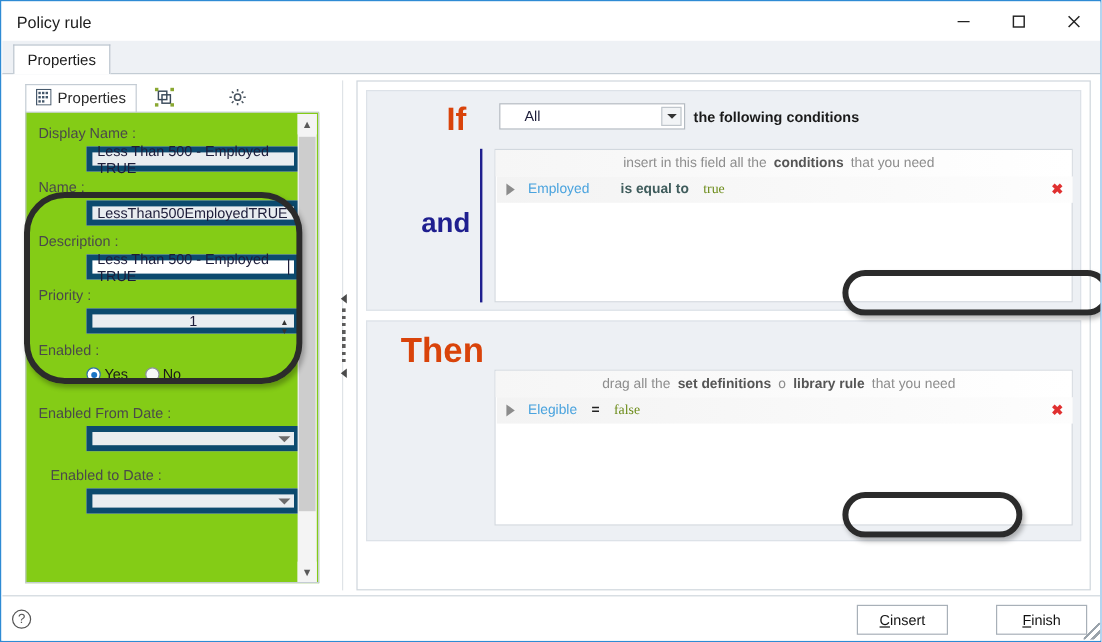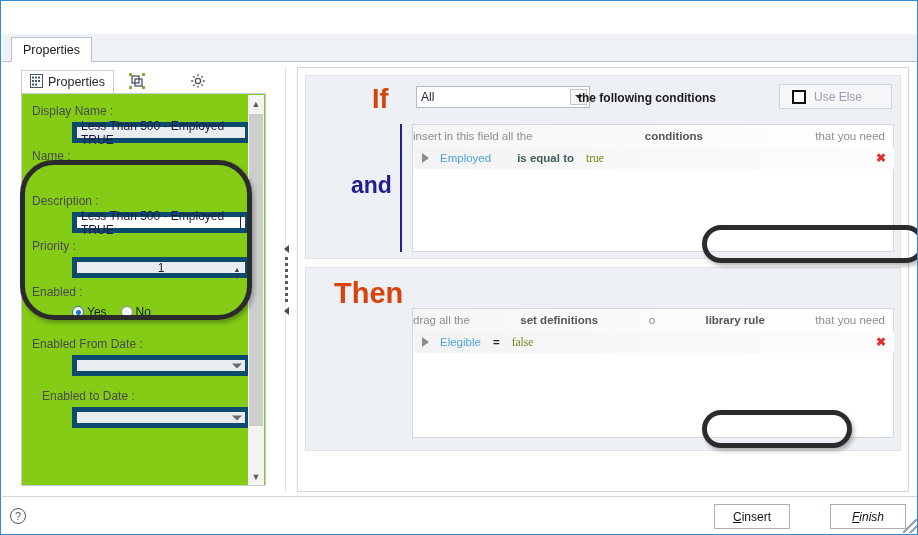--- a/index.html
+++ b/index.html
@@ -229,25 +229,25 @@
     position: absolute;
     font-weight: bold;
     font-family: "Liberation Sans", sans-serif;
   }
   #if-word { left: 66px; top: 8px; font-size: 27px; color: #d9430a; }
   #and-word { left: 45px; top: 96px; font-size: 23px; color: #1f1f8f; }
   #then-word { left: 28px; top: 9px; font-size: 29px; color: #d9430a; }
 
   #mode-combo {
     position: absolute; left: 110px; top: 10px;
-    width: 174px; height: 22px;
+    width: 155px; height: 22px;
     background: #ffffff;
     border: 1px solid #b3bac1;
     font-size: 12px; color: #1d1d3a;
-    display: flex; align-items: center; padding-left: 4px;
+    display: flex; align-items: center; padding-left: 20px;
   }
   #mode-combo-btn {
     position: absolute; right: 2px; top: 2px;
     width: 17px; height: 16px;
     background: #f2f4f6; border: 1px solid #c0c6cc;
     display: flex; align-items: center; justify-content: center;
   }
   #mode-combo-btn::after {
     content: ""; width: 0; height: 0;
     border-left: 4px solid transparent;
@@ -281,21 +281,21 @@
     position: absolute;
     background: #ffffff;
     border: 1px solid #d2d8de;
   }
   #if-list { left: 106px; top: 48px; width: 482px; height: 128px; }
   #then-list { left: 106px; top: 40px; width: 482px; height: 130px; }
 
   .hint-row {
     position: absolute; left: 0; top: 0;
     width: 100%; height: 22px;
-    display: flex; align-items: center; justify-content: space-between;
+    display: flex; align-items: center; justify-content: center;
     padding-right: 8px; gap: 6px;
     font-size: 11.5px; color: #8d8d8d;
     background: linear-gradient(to right, #f6f6f6, #ffffff);
   }
   .hint-strong { color: #555; font-weight: bold; }
 
   .item-row {
     position: absolute; left: 1px;
     width: 480px; height: 22px;
     background: linear-gradient(to right, #f3f3f3, #fdfdfd);
@@ -384,35 +384,56 @@
   }
   .dlg-btn {
     position: absolute; top: 7px;
     width: 76px; height: 25px;
     background: #ffffff; border: 1px solid #a8b0b8;
     font-size: 12px; color: #111;
     display: flex; align-items: center; justify-content: center;
     cursor: default;
   }
   #btn-cancel { right: 128px; }
-  #btn-finish { right: 12px; font-style: italic; }
+  #btn-finish { right: 12px; }
   .ul { text-decoration: underline; }
   #resize-grip {
     position: absolute; right: 1px; bottom: 1px;
     width: 14px; height: 14px;
     background:
       linear-gradient(135deg, transparent 45%, #9aa3ab 45%, #9aa3ab 55%, transparent 55%),
       linear-gradient(135deg, transparent 70%, #9aa3ab 70%, #9aa3ab 80%, transparent 80%);
   }
 </style>
 </head>
 <body>
 
 <div id="window">
 
+  <div id="titlebar">
+    <span id="title-text">Policy rule</span>
+    <div id="win-controls">
+      <div class="win-btn">
+        <svg width="12" height="12" viewBox="0 0 12 12">
+            <line x1="1" y1="6" x2="11" y2="6" stroke="#222" stroke-width="1.2"></line>
+          </svg>
+      </div>
+      <div class="win-btn">
+        <svg width="12" height="12" viewBox="0 0 12 12">
+            <rect x="1.5" y="1.5" width="9" height="9" fill="none" stroke="#222" stroke-width="1.2"></rect>
+          </svg>
+      </div>
+      <div class="win-btn">
+        <svg width="12" height="12" viewBox="0 0 12 12">
+            <line x1="1.5" y1="1.5" x2="10.5" y2="10.5" stroke="#222" stroke-width="1.2"></line>
+            <line x1="10.5" y1="1.5" x2="1.5" y2="10.5" stroke="#222" stroke-width="1.2"></line>
+          </svg>
+      </div>
+    </div>
+  </div>
 
   <div id="tabstrip">
     <div class="main-tab active" style="left:9px;">
       <span>Properties</span>
     </div>
   </div>
 
   <div id="content">
 
     <div id="leftpanel">
@@ -462,20 +483,23 @@
       <div id="prop-tab-underline"></div>
 
       <div id="form-area">
 
         <div class="field-label" style="left:10px; top:10px;">Display Name :</div>
         <div class="field-input" style="left:50px; top:28px; width:178px;">
           <span>Less Than 500 - Employed TRUE</span>
         </div>
 
         <div class="field-label" style="left:10px; top:55px;">Name :</div>
+        <div class="field-input" style="left:50px; top:73px; width:178px;">
+          <span>LessThan500EmployedTRUE</span>
+        </div>
 
         <div class="field-label" style="left:10px; top:100px;">Description :</div>
         <div class="field-input white" style="left:50px; top:118px; width:178px;">
           <span>Less Than 500 - Employed TRUE</span>
             <span class="caret"></span>
         </div>
 
         <div class="field-label" style="left:10px; top:145px;">Priority :</div>
         <div class="field-input centered" style="left:50px; top:163px; width:178px;">
           <span>1</span>
@@ -528,24 +552,20 @@
       <div class="rule-section" id="if-section">
         <div class="bigword" id="if-word">If</div>
 
         <div id="mode-combo">
           <span>All</span>
           <span id="mode-combo-btn"></span>
         </div>
 
         <div id="following-text">the following conditions</div>
 
-        <div id="use-else-box">
-          <span id="use-else-check"></span>
-          <span id="use-else-label">Use Else</span>
-        </div>
 
         <div class="bigword" id="and-word">and</div>
         <div class="vbar" id="if-vbar"></div>
 
         <div class="listbox" id="if-list">
           <div class="hint-row">
             <span>insert in this field all the</span>
             <span class="hint-strong">conditions</span>
             <span>that you need</span>
           </div>

